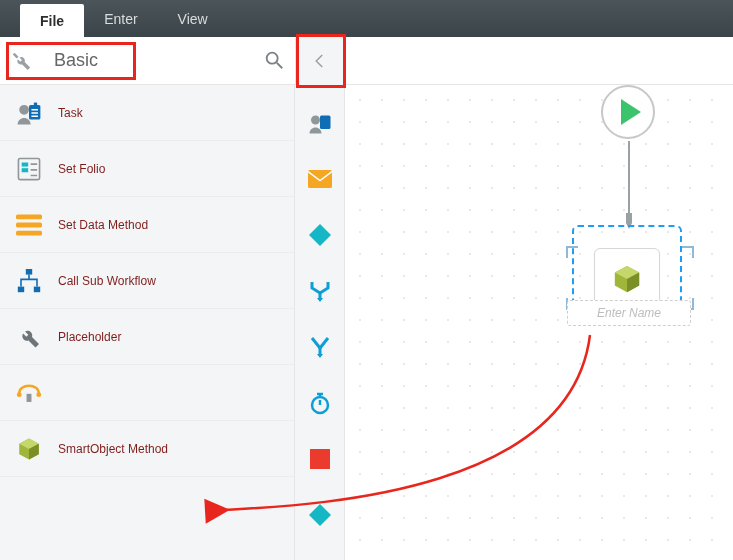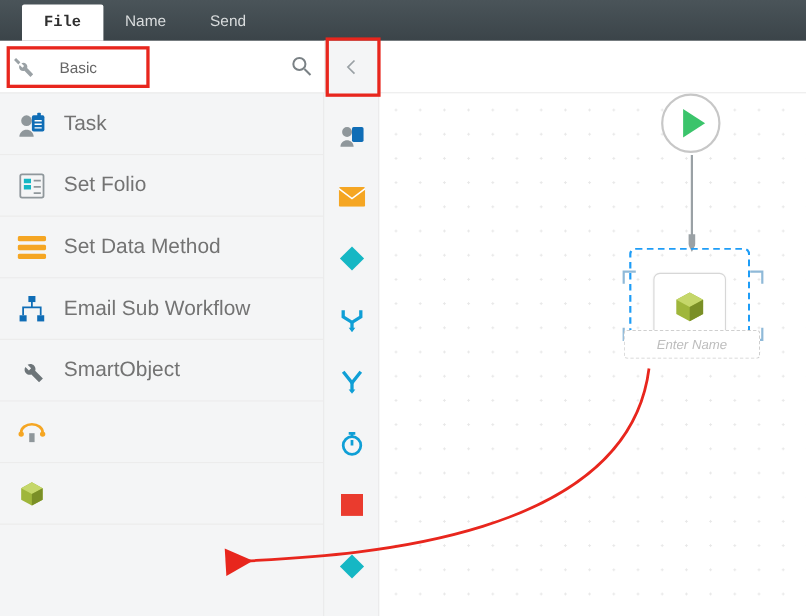--- a/index.html
+++ b/index.html
@@ -1,41 +1,41 @@
 <!DOCTYPE html>
 <html><head>
 <meta charset="utf-8">
 <style>
 * { box-sizing: border-box; margin: 0; padding: 0; font-family: "Segoe UI", Arial, sans-serif; }
 html, body { width: 733px; height: 560px; overflow: hidden; background: #fff; }
 
 
 .menubar { height: 37px; background: linear-gradient(#4a5459,#3b4449); display: flex; align-items: stretch; padding-left: 20px; }
 .menubar .item { color: #d9dcdd; font-size: 14px; padding: 0 20px; display: flex; align-items: center; cursor: pointer; }
-.menubar .item.active { background: #fff; color: #2f2f2f; font-weight: 600; margin-top:4px; border-radius:2px 2px 0 0;font-family:Liberation Mono, monospace;}
+.menubar .item.active { background: #fff; color: #2f2f2f; font-weight: 600; margin-top:4px; border-radius:2px 2px 0 0;}
 
 
 .toprow { height: 48px; display: flex; align-items: center; border-bottom: 1px solid #e5e5e5; position: relative; }
 .breadcrumb-wrap { width: 295px; height: 48px; display:flex; align-items:center; padding-left:8px; position:relative;}
 .breadcrumb-highlight { position:absolute; left:6px; top:5px; width:130px; height:38px; border:3px solid #e8261d; pointer-events:none;}
 .bc-icon { width:26px; height:26px; display:inline-flex; align-items:center; justify-content:center; }
-.bc-chip { height:30px; display:inline-flex; align-items:center; padding:0 14px 0 10px; color:#666; font-size:14px; margin-left:10px;}
+.bc-chip { height:30px; display:inline-flex; align-items:center; padding:0 14px 0 10px; color:#666; font-size:18px; margin-left:10px;}
 .search-icon { position:absolute; right:10px; top:12px; }
 
 
 .toggle-col { width:50px; height:48px; display:flex; align-items:center; justify-content:center; background:#f4f5f6; border-left:1px solid #e5e5e5; border-right:1px solid #e5e5e5; position:relative;}
 .toggle-highlight { position:absolute; left:0; top:-3px; width:50px; height:54px; border:3px solid #e8261d; pointer-events:none; z-index:5;}
 .annot { position:absolute; left:355px; top:50px; color:#e8261d; font-style:italic; font-weight:bold; font-size:15px; }
 
 
 .body { display:flex; height: calc(560px - 37px - 48px); }
 .toolbox { width:295px; background:#f4f5f6; border-right:1px solid #e5e5e5; overflow:hidden;}
 .toolbox .row { height:56px; display:flex; align-items:center; padding-left:14px; border-bottom:1px solid #ececec; cursor:grab;}
 .toolbox .row .ico { width:30px; display:flex; align-items:center; justify-content:center;}
-.toolbox .row .lbl { margin-left:14px; color:#737373; font-size:19px;}
+.toolbox .row .lbl { margin-left:14px; color:#7f1d1d; font-size:12px;}
 
 .iconbar { width:50px; background:#f4f5f6; border-right:1px solid #e5e5e5; display:flex; flex-direction:column; align-items:center; padding-top:10px;}
 .iconbar .cell { width:50px; height:56px; display:flex; align-items:center; justify-content:center;}
 
 .canvas { flex:1; position:relative; background:#fff;
   background-image: radial-gradient(#e8e8e8 1px, transparent 1px);
   background-size: 22px 22px; background-position: 4px 4px;
 }
 
 
@@ -54,22 +54,22 @@
 svg { display:block; }
 
 
 .red-arrow { position:absolute; left:-175px; top:200px; pointer-events:none;}
 </style>
 </head>
 <body>
 
 <div class="menubar">
   <div class="item active">File</div>
-  <div class="item">Name</div>
-  <div class="item">Send</div>
+  <div class="item">Enter</div>
+  <div class="item">View</div>
 </div>
 
 <div class="toprow">
   <div class="breadcrumb-wrap">
     <span class="bc-icon">
       <svg width="22" height="22" viewBox="0 0 24 24">
           <path fill="#9aa1a5" d="M22 19l-6-6c.5-1.4.2-3-0.9-4.1-1.3-1.3-3.3-1.5-4.8-.6l2.7 2.7-1.7 1.7L8.6 10c-.9 1.5-.7 3.5.6 4.8 1.1 1.1 2.7 1.4 4.1.9l6 6 2.7-2.7zM5 3l-2 2 4.3 4.3 2-2L5 3z"></path>
         </svg>
     </span>
     <span class="bc-chip">Basic</span>
@@ -127,48 +127,49 @@
     </div>
     <div class="row">
       <span class="ico">
         <svg width="26" height="24" viewBox="0 0 32 30">
             <rect x="12" y="0" width="8" height="7" fill="#0f6db6"></rect>
             <rect x="2" y="22" width="8" height="7" fill="#0f6db6"></rect>
             <rect x="22" y="22" width="8" height="7" fill="#0f6db6"></rect>
             <path d="M16 7v6M16 13H6v9M16 13h10v9" fill="none" stroke="#0f6db6" stroke-width="2"></path>
           </svg>
       </span>
-      <span class="lbl">Email Sub Workflow</span>
+      <span class="lbl">Call Sub Workflow</span>
     </div>
     <div class="row">
       <span class="ico">
         <svg width="24" height="24" viewBox="0 0 24 24">
             <path fill="#6d7579" d="M22 19l-7-7c.6-1.6.2-3.5-1.1-4.8-1.6-1.6-4-1.8-5.8-.6l3.2 3.2-2 2L6.1 8.6c-1.2 1.8-1 4.2.6 5.8 1.3 1.3 3.2 1.7 4.8 1.1l7 7 3.5-3.5z"></path>
           </svg>
       </span>
-      <span class="lbl">SmartObject</span>
+      <span class="lbl">Placeholder</span>
     </div>
     <div class="row">
       <span class="ico">
         <svg width="26" height="22" viewBox="0 0 32 26">
             <path d="M4 13a12 9 0 0 1 24 0" fill="none" stroke="#f5a623" stroke-width="3"></path>
             <circle cx="4" cy="15" r="3" fill="#f5a623"></circle>
             <circle cx="28" cy="15" r="3" fill="#f5a623"></circle>
             <rect x="13" y="14" width="6" height="10" fill="#8f979b"></rect>
           </svg>
       </span>
     </div>
     <div class="row">
       <span class="ico">
         <svg width="24" height="24" viewBox="0 0 32 32">
             <path fill="#9fb63b" d="M16 2l13 7v14l-13 7L3 23V9z"></path>
             <path fill="#c5d76a" d="M16 2l13 7-13 7L3 9z"></path>
             <path fill="#7a8f26" d="M16 16l13-7v14l-13 7z"></path>
           </svg>
       </span>
+      <span class="lbl">SmartObject Method</span>
     </div>
   </div>
 
   <div class="iconbar">
     <div class="cell">
         <svg width="24" height="24" viewBox="0 0 32 32">
           <path fill="#8f979b" d="M10 6a6 6 0 1 1 0 12 6 6 0 0 1 0-12zM2 30c0-5 4-8 8-8s8 3 8 8H2z"></path>
           <rect x="16" y="6" width="14" height="18" rx="2" fill="#0f6db6"></rect>
         </svg>
       </div>

